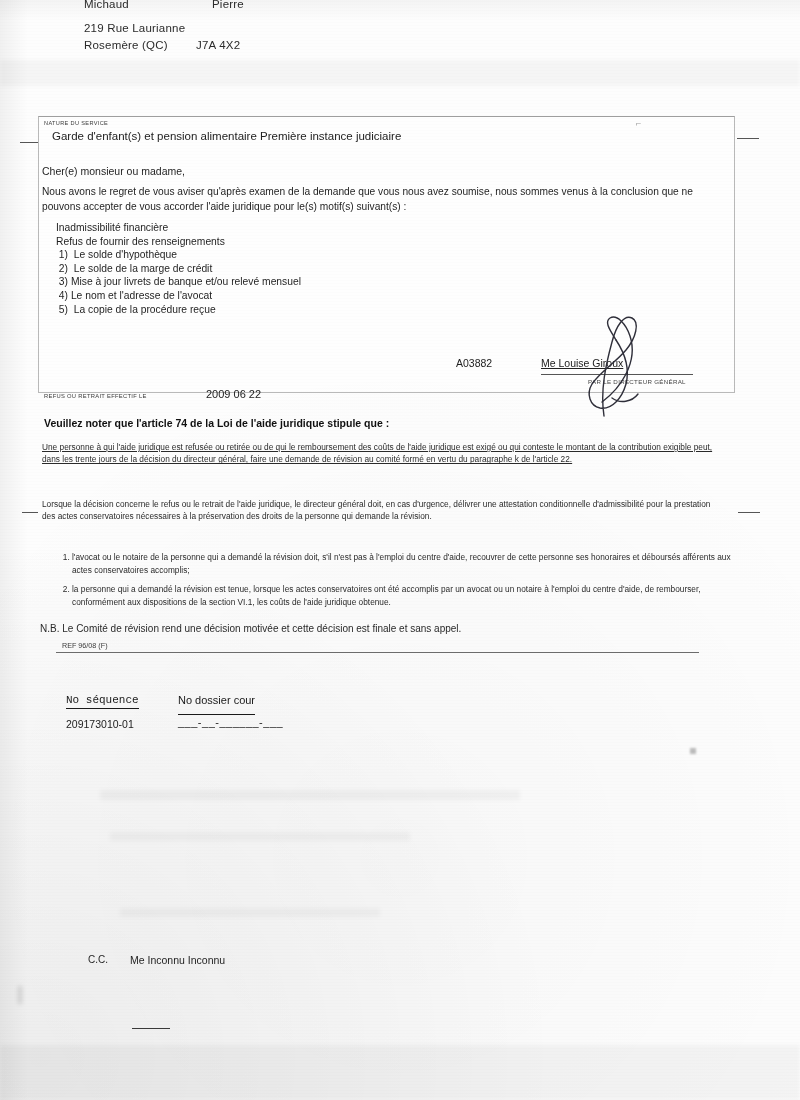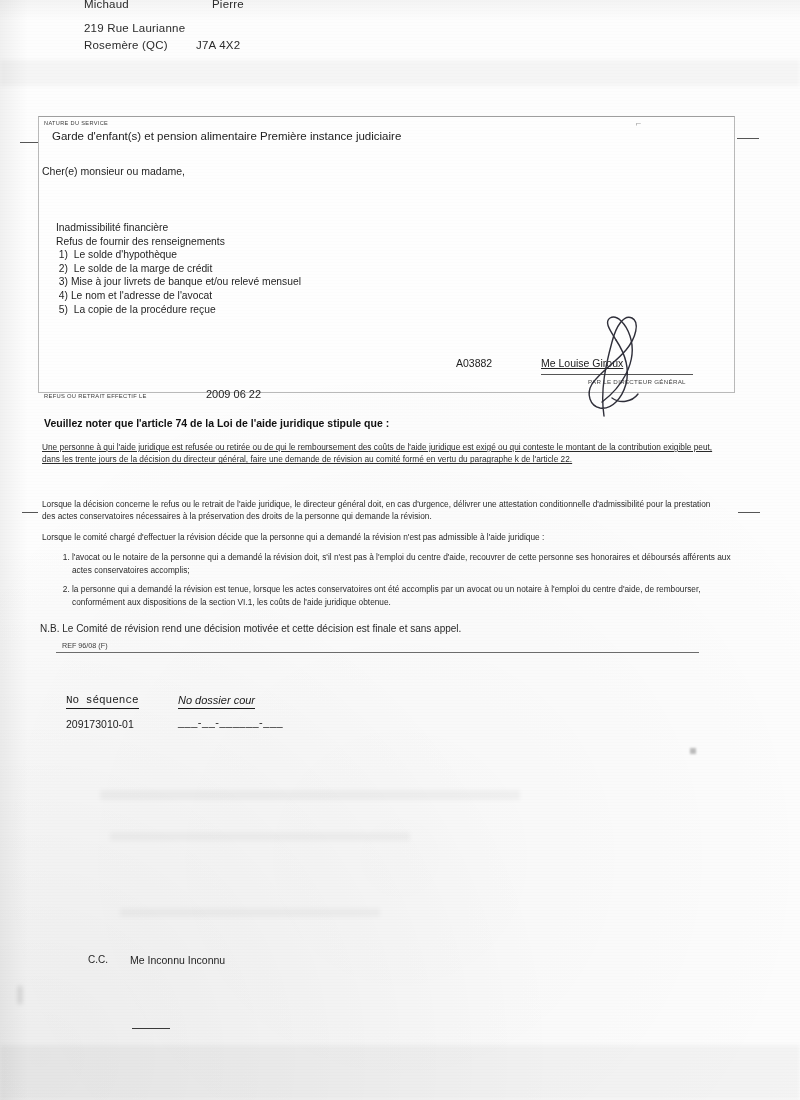--- a/index.html
+++ b/index.html
@@ -286,22 +286,21 @@
     padding-bottom: 2px;
     font-family: Liberation Mono, monospace;
   }
   .dossier-label {
     position: absolute;
     left: 178px;
     top: 694px;
     font-size: 11px;
     color: #1a1a1a;
     border-bottom: 1px solid #1a1a1a;
-    padding-bottom: 2px;
-    font-style: italic;
+    padding-bottom: 8px;
   }
   .seq-value {
     position: absolute;
     left: 66px;
     top: 718px;
     font-size: 10.5px;
     color: #222;
   }
   .dossier-value {
     position: absolute;
@@ -372,20 +371,21 @@
 
   <div class="service-box"></div>
   <div class="box-left-tick"></div>
   <div class="box-right-tick"></div>
 
   <div class="nature-label">NATURE DU SERVICE</div>
   <div class="service-text">Garde d'enfant(s) et pension alimentaire  Première instance judiciaire</div>
   <div class="corner-mark">⌐</div>
 
   <div class="salutation">Cher(e) monsieur ou madame,</div>
+  <div class="para-main">Nous avons le regret de vous aviser qu'après examen de la  demande que vous nous avez soumise, nous sommes venus à la conclusion que ne pouvons accepter de vous accorder l'aide juridique pour le(s) motif(s) suivant(s) :</div>
 
   <div class="reasons">
     <div class="r-line">Inadmissibilité financière</div>
     <div class="r-line">Refus de fournir des renseignements</div>
     <div class="r-line"> 1)  Le solde d'hypothèque</div>
     <div class="r-line"> 2)  Le solde de la marge de crédit</div>
     <div class="r-line"> 3) Mise à jour livrets de banque et/ou relevé mensuel</div>
     <div class="r-line"> 4) Le nom et l'adresse de l'avocat</div>
     <div class="r-line"> 5)  La copie de la procédure reçue</div>
   </div>
@@ -405,21 +405,20 @@
   </svg>
 
   <div class="refus-label">REFUS OU RETRAIT EFFECTIF LE</div>
   <div class="refus-date">2009 06 22</div>
 
   <div class="notice-title">Veuillez noter que l'article 74 de la Loi de l'aide juridique stipule que :</div>
   <div class="notice-p1">Une personne à qui l'aide juridique est refusée ou retirée ou de qui le remboursement des coûts de l'aide juridique est exigé ou qui conteste le montant de la contribution exigible peut, dans les trente jours de la décision du directeur général, faire une demande de révision au comité formé en vertu du paragraphe k de l'article 22.</div>
   <div class="left-tick-2"></div>
   <div class="right-tick-2"></div>
   <div class="notice-p2">Lorsque la décision concerne le refus ou le retrait de l'aide juridique, le directeur général doit, en cas d'urgence, délivrer une attestation conditionnelle d'admissibilité pour la prestation des actes conservatoires nécessaires à la préservation des droits de la personne qui demande la révision.</div>
-  <div class="notice-p3">Lorsque le comité chargé d'effectuer la révision décide que la personne qui a demandé la révision n'est pas admissible à l'aide juridique :</div>
   <ol class="notice-list">
     <li>l'avocat ou le notaire de la personne qui a demandé la révision doit, s'il n'est pas à l'emploi du centre d'aide, recouvrer de cette personne ses honoraires et déboursés afférents aux actes conservatoires accomplis;</li>
     <li>la personne qui a demandé la révision est tenue, lorsque les actes conservatoires ont été accomplis par un avocat ou un notaire à l'emploi du centre d'aide, de rembourser, conformément aux dispositions de la section VI.1, les coûts de l'aide juridique obtenue.</li>
   </ol>
   <div class="notice-nb">N.B.   Le Comité de révision rend une décision motivée et cette décision est finale et sans appel.</div>
   <div class="ref-code">REF 96/08 (F)</div>
   <div class="bottom-rule"></div>
 
   <div class="seq-label">No séquence</div>
   <div class="dossier-label">No dossier cour</div>

